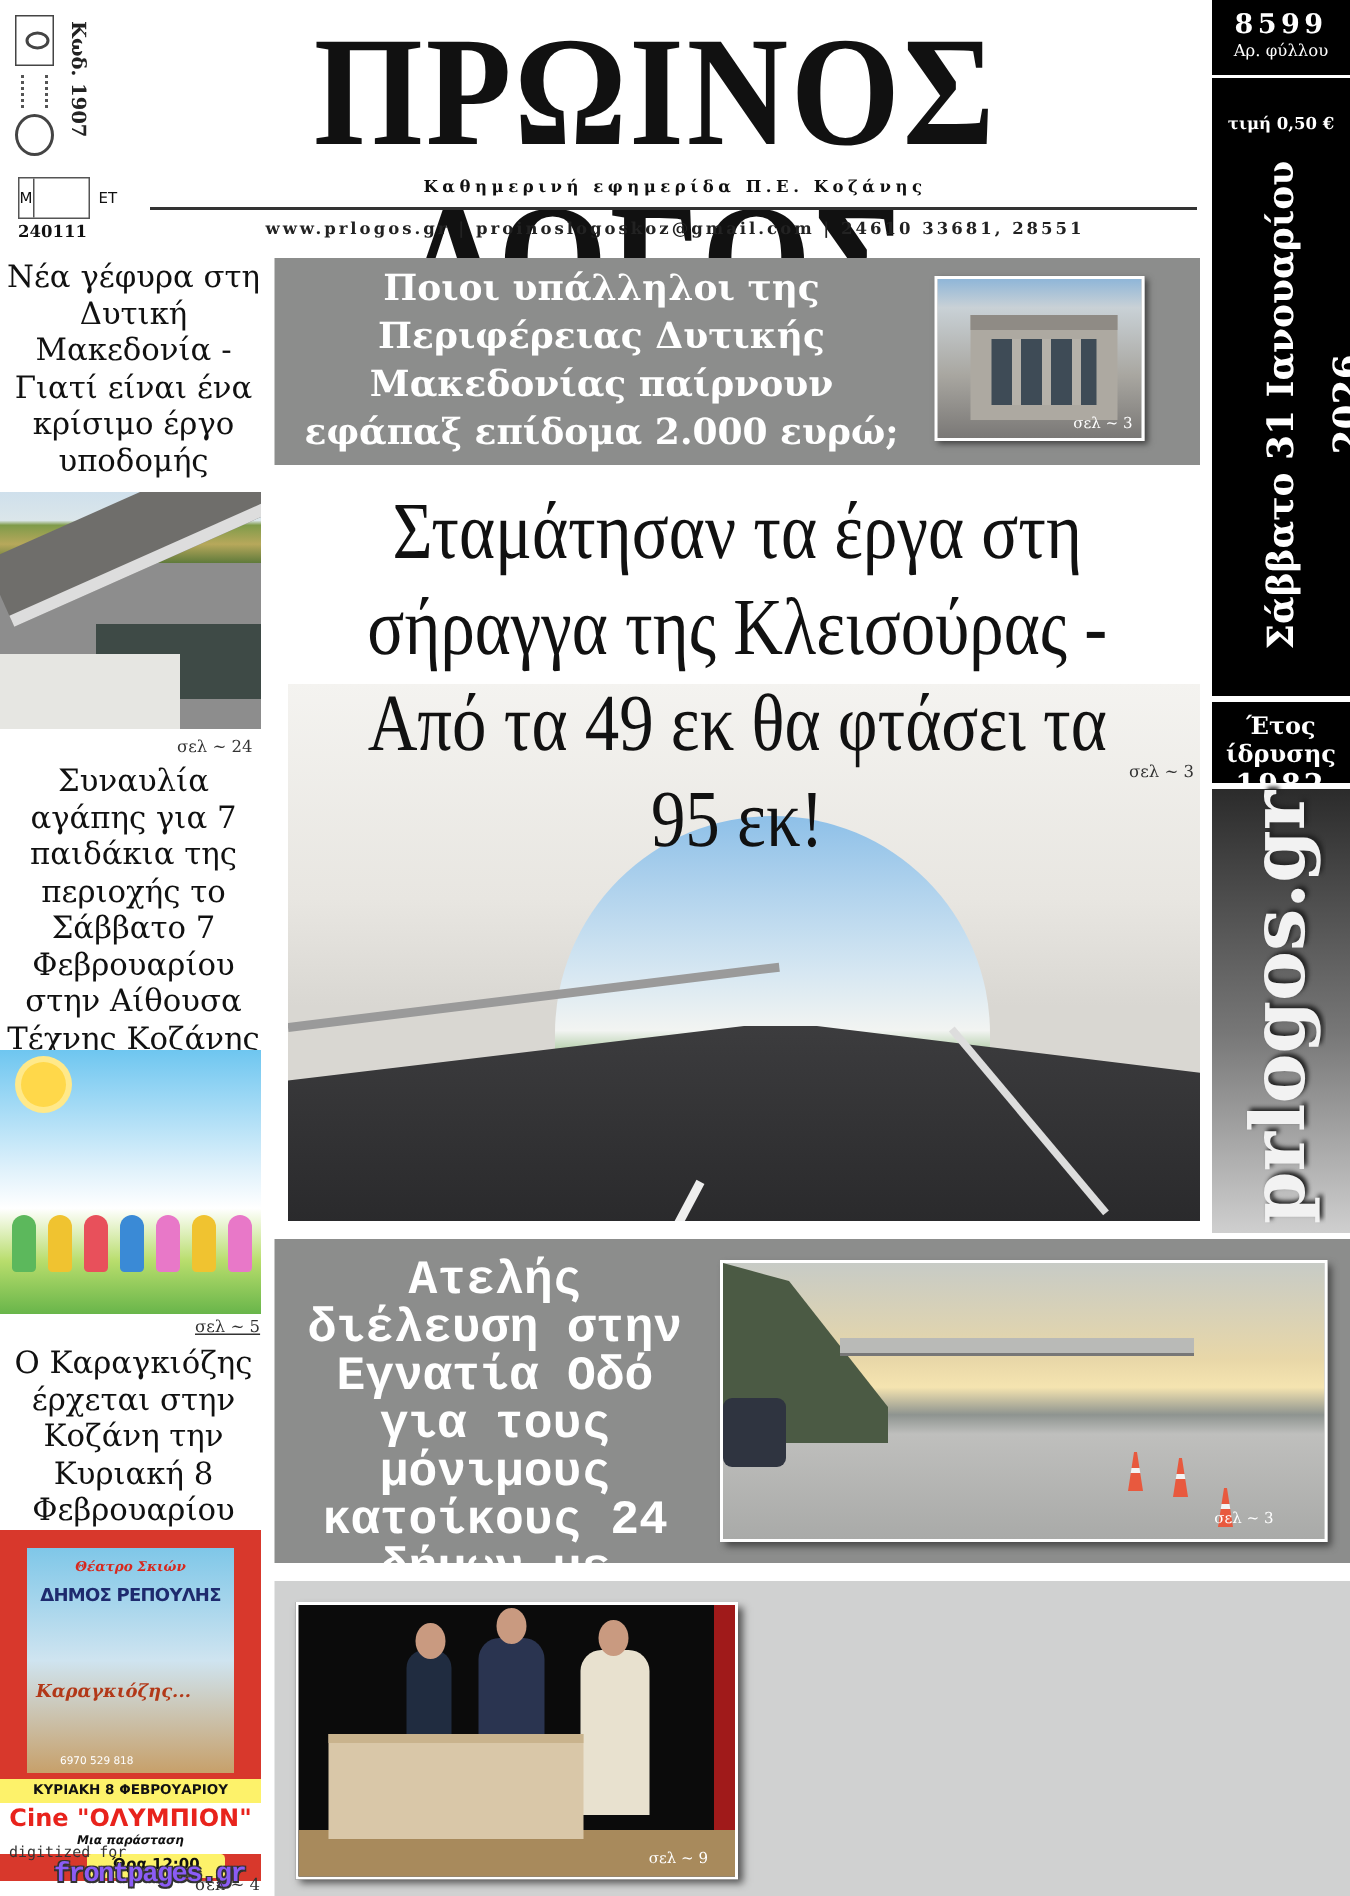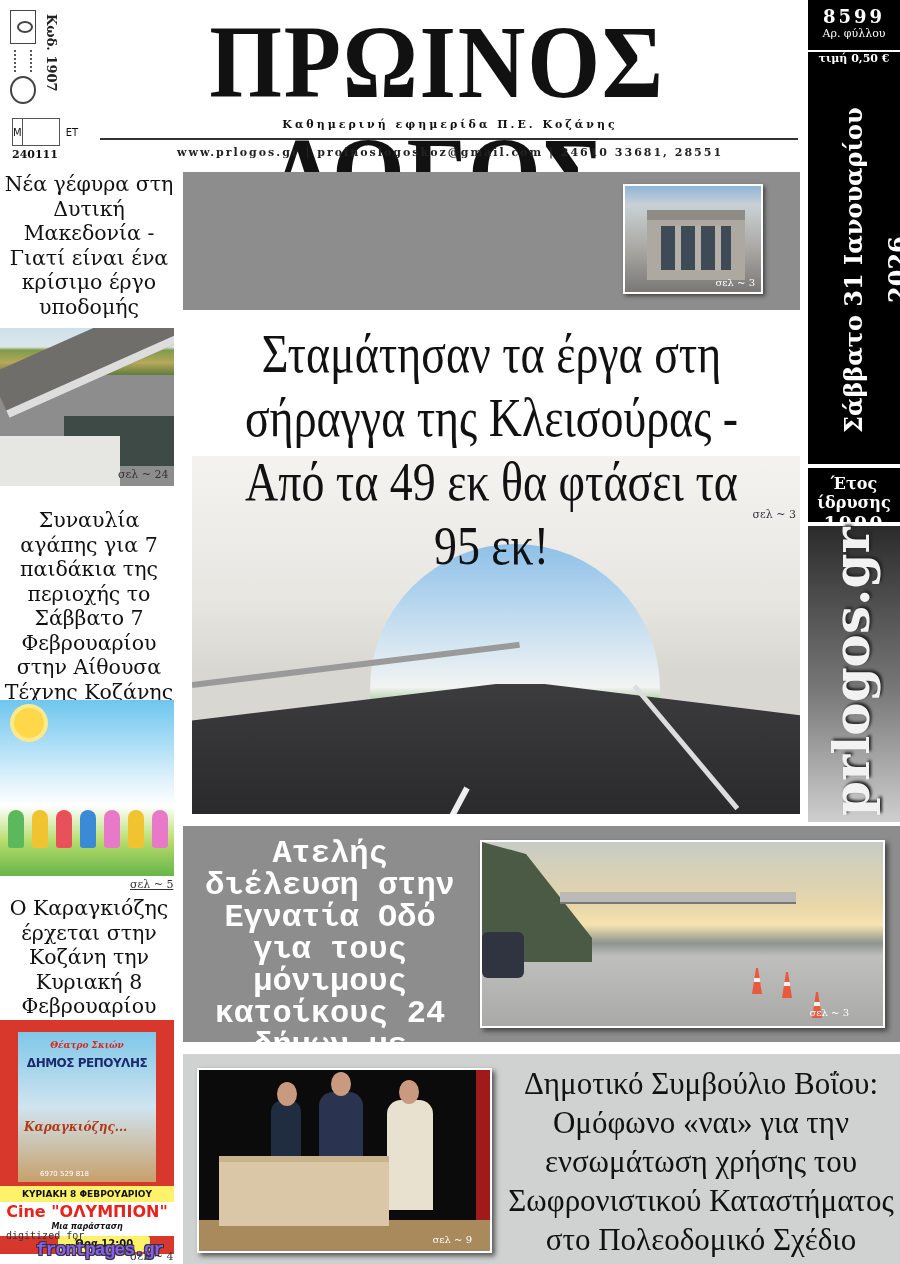--- a/index.html
+++ b/index.html
@@ -21,21 +21,21 @@
   .subtitle { position: absolute; left: 100px; top: 118px; width: 700px; text-align: center; font-size: 11px; font-weight: bold; letter-spacing: 3px; font-family: "DejaVu Serif", serif; }
   .rule { position: absolute; left: 100px; top: 138px; width: 698px; height: 2px; background: #333; }
   .contact { position: absolute; left: 100px; top: 146px; width: 700px; text-align: center; font-size: 11px; font-weight: bold; letter-spacing: 2px; font-family: "DejaVu Serif", serif; color: #222; }
 
   
   .rbox { position: absolute; background: #000; color: #fff; text-align: center; font-family: "DejaVu Serif", serif; font-weight: bold; }
   .issue-box { left: 808px; top: 0; width: 92px; height: 50px; }
   .issue-num { font-size: 18px; letter-spacing: 3px; padding-top: 6px; }
   .issue-lbl { font-size: 11px; font-weight: normal; }
   .date-box { left: 808px; top: 52px; width: 92px; height: 412px; }
-  .price { font-size: 11px; padding-top: 0; }
+  .price { font-size: 11px; padding-top: 0; margin-top: 24px; }
   .date-vert { position: absolute; left: 24px; top: 28px; writing-mode: vertical-rl; transform: rotate(180deg); font-size: 24px; font-weight: bold; height: 380px; text-align: center; line-height: 44px; }
   .found-box { left: 808px; top: 468px; width: 92px; height: 54px; }
   .found-lbl { font-size: 16px; font-weight: bold; padding-top: 6px; }
   .found-year { font-size: 19px; letter-spacing: 2px; }
   .site-box { position: absolute; left: 808px; top: 526px; width: 92px; height: 296px; background: linear-gradient(180deg, #2b2b2b 0%, #777 55%, #cfcfcf 100%); }
   .site-vert { position: absolute; left: 14px; top: 10px; writing-mode: vertical-rl; transform: rotate(180deg); font-size: 50px; font-weight: bold; color: #f2f2f2; height: 280px; text-align: center; font-family: "DejaVu Serif", serif; text-shadow: 2px 2px 3px #222; }
 
   
   .lcol-head { position: absolute; left: 0; width: 178px; text-align: center; font-size: 20.5px; line-height: 24.5px; color: #111; font-family: "DejaVu Serif", serif; }
   .page-ref { position: absolute; font-size: 11px; color: #333; font-family: "DejaVu Serif", serif; }
@@ -132,33 +132,33 @@
 <div class="rbox issue-box">
   <div class="issue-num">8599</div>
   <div class="issue-lbl">Αρ. φύλλου</div>
 </div>
 <div class="rbox date-box">
   <div class="price">τιμή 0,50 €</div>
   <div class="date-vert">Σάββατο 31 Ιανουαρίου 2026</div>
 </div>
 <div class="rbox found-box">
   <div class="found-lbl">Έτος ίδρυσης</div>
-  <div class="found-year">1990</div>
+  <div class="found-year">1982</div>
 </div>
 <div class="site-box">
   <div class="site-vert">prlogos.gr</div>
 </div>
 
 <div class="lcol-head" style="top:172px;">Νέα γέφυρα στη Δυτική Μακεδονία - Γιατί είναι ένα κρίσιμο έργο υποδομής</div>
 <div class="photo bridge">
   <div class="water"></div>
     <div class="bank"></div>
     <div class="deck"></div>
 </div>
-<div class="page-ref" style="left:118px; top:468px;">σελ ~ 24</div>
+<div class="page-ref" style="left:118px; top:491px;">σελ ~ 24</div>
 
 <div class="lcol-head" style="top:508px;">Συναυλία αγάπης για 7 παιδάκια της περιοχής το Σάββατο 7 Φεβρουαρίου στην Αίθουσα Τέχνης Κοζάνης</div>
 <div class="photo concert">
   <div class="sun"></div>
   <div class="kids">
     <div class="kid" style="background:#5cb85c"></div>
     <div class="kid" style="background:#f0c330"></div>
     <div class="kid" style="background:#e8505b"></div>
     <div class="kid" style="background:#3a8ad6"></div>
     <div class="kid" style="background:#e878c8"></div>
@@ -180,20 +180,21 @@
     <div class="cine">Cine "ΟΛΥΜΠΙΟΝ"</div>
     <div class="show">Μια παράσταση</div>
   </div>
   <div class="time">Ώρα 12:00</div>
 </div>
 <div class="digit1">digitized for</div>
 <div class="digit2">frontpages.gr</div>
 <div class="page-ref" style="left:130px; top:1250px;">σελ ~ 4</div>
 
 <div class="gray-box story1">
+  <div class="head">Ποιοι υπάλληλοι της Περιφέρειας Δυτικής Μακεδονίας παίρνουν εφάπαξ επίδομα 2.000 ευρώ;</div>
   <div class="pic">
     <div class="bldg"></div>
       <div class="win"></div>
     <div class="pic-ref-white" style="right:6px; bottom:4px;">σελ ~ 3</div>
   </div>
 </div>
 
 <div class="main-head">Σταμάτησαν τα έργα στη σήραγγα της Κλεισούρας - Από τα 49 εκ θα φτάσει τα 95 εκ!</div>
 <div class="tunnel">
   <div class="arch"></div>
@@ -223,14 +224,13 @@
     <div class="floor"></div>
     <div class="p1"></div>
       <div class="head-shape" style="left:78px; top:12px;"></div>
     <div class="p2"></div>
       <div class="head-shape" style="left:132px; top:2px;"></div>
     <div class="p3"></div>
       <div class="head-shape" style="left:200px; top:10px;"></div>
     <div class="table"></div>
     <div class="pic-ref-white" style="right:18px; bottom:6px;">σελ ~ 9</div>
   </div>
-  <div class="head">Δημοτικό Συμβούλιο Βοΐου: Ομόφωνο «ναι» για την ενσωμάτωση χρήσης του Σωφρονιστικού Καταστήματος στο Πολεοδομικό Σχέδιο</div>
 </div>
 
 </body></html>

